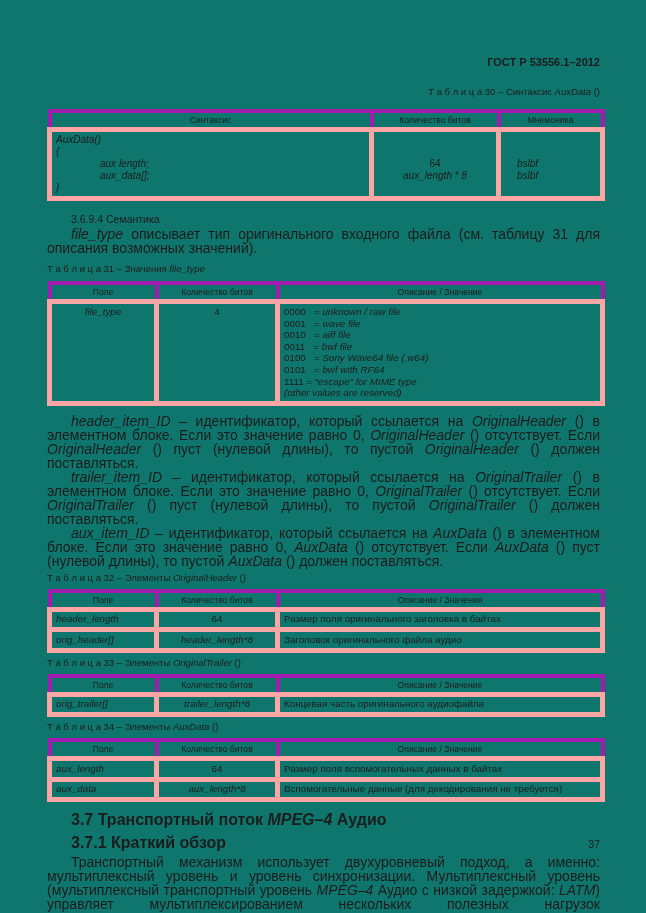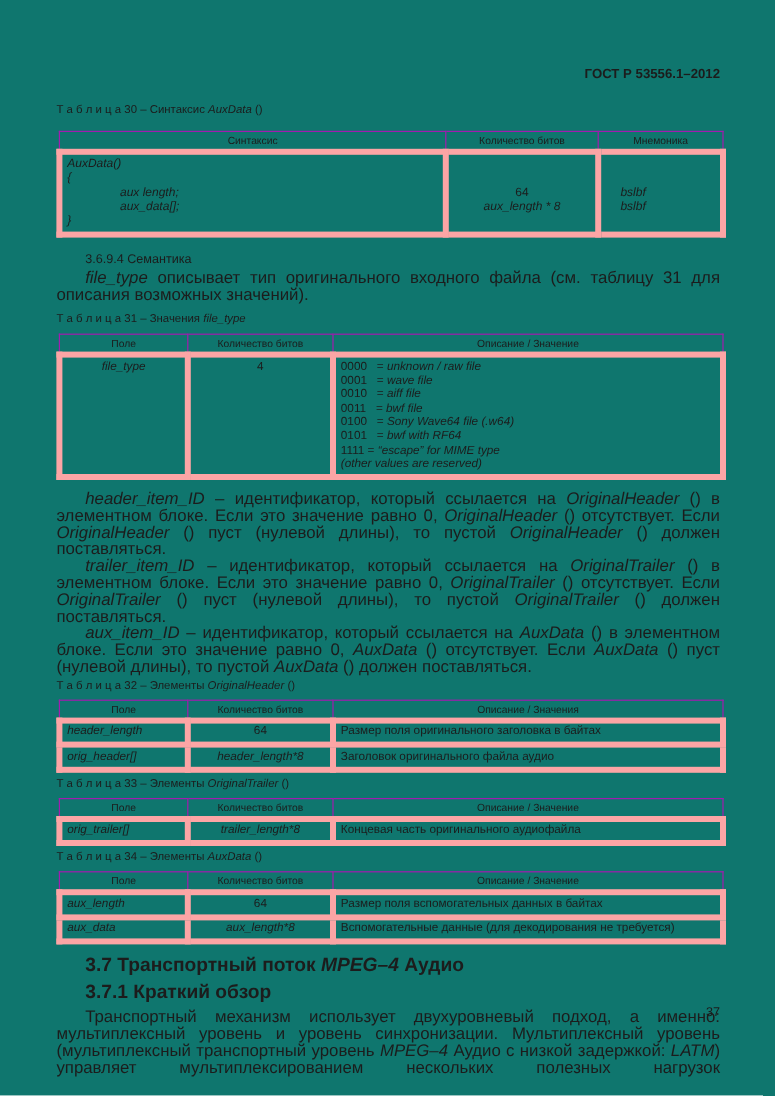--- a/index.html
+++ b/index.html
@@ -3,28 +3,28 @@
 <meta charset="utf-8">
 <style>
   html,body{margin:0;padding:0;background:#fff;}
   .sheet{
     position:relative;width:646px;height:913px;background:#0f766e;
     font-family:Liberation Sans, sans-serif;color:#1c1c1c;overflow:hidden;
   }
   .content{position:absolute;left:47px;top:56px;width:553px;}
   .doc-header{text-align:right;font-weight:bold;font-size:11px;line-height:13px;margin:0 0 17px 0;}
   .caption{font-size:9.5px;line-height:12px;margin:0;}
-  .cap30{margin:0 0 11px 0;}
+  .cap30{margin:0 0 11px 0;text-align:right;}
   .cap31{margin:8px 0 6px 0;}
   .cap32{margin:4px 0 5px 0;}
   .cap33{margin:4px 0 5px 0;}
   .cap34{margin:4px 0 5px 0;}
   table.t{border-collapse:collapse;table-layout:fixed;width:553px;border:1.5px solid #1c1c1c;}
   table.t th{
-    border:1px solid #a21caf;font-weight:normal;font-size:8.6px;line-height:10px;
+    border:4px solid #a21caf;font-weight:normal;font-size:8.6px;line-height:10px;
     text-align:center;padding:2px 2px;vertical-align:middle;
   }
   table.t td{border:5px solid #fca5a5;vertical-align:top;padding:2px 4px;font-size:10px;}
   .ln{line-height:12px;min-height:12px;white-space:pre-wrap;}
   .t31 .ln{line-height:11.6px;min-height:11.6px;font-size:9.8px;}
   .ind{padding-left:44px;}
   .ctr{text-align:center;}
   .mn{padding-left:16px !important;}
   table.tf td{font-size:9.8px;line-height:12.5px;padding:1.5px 4px;}
   .it{font-style:italic;}

